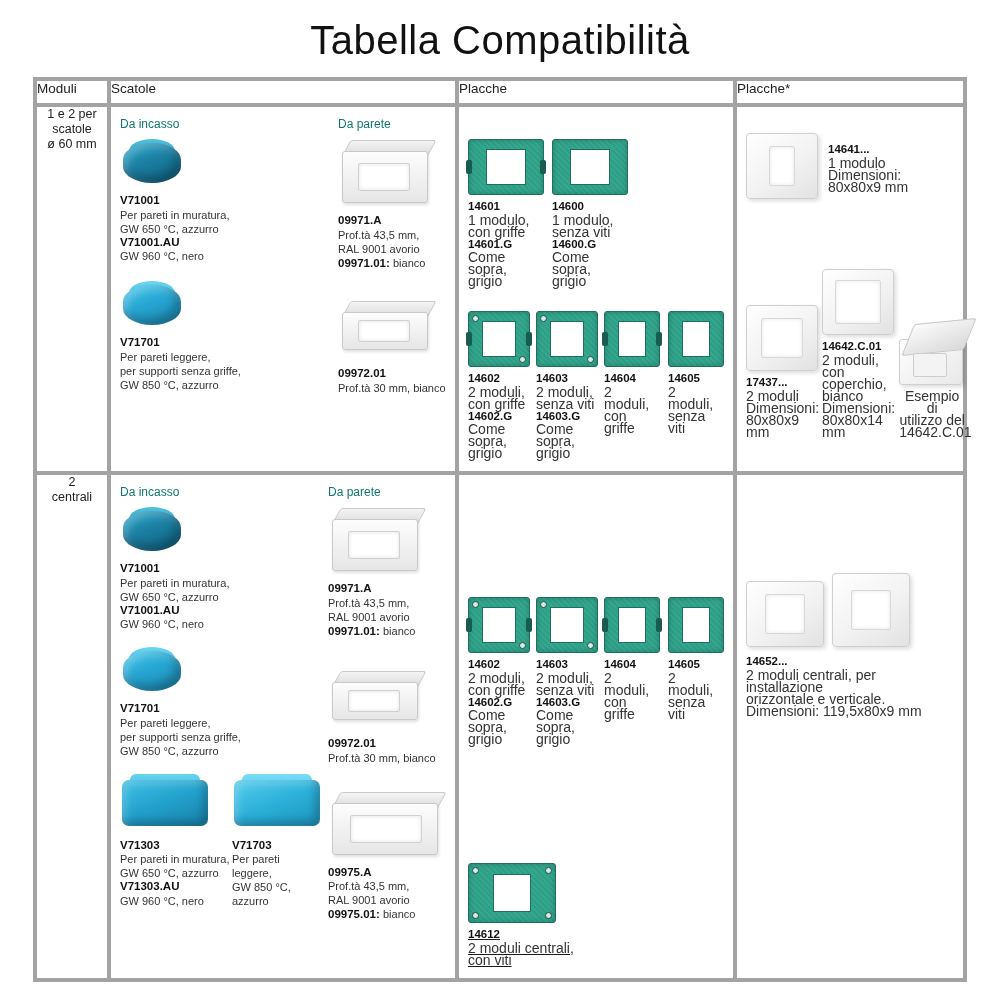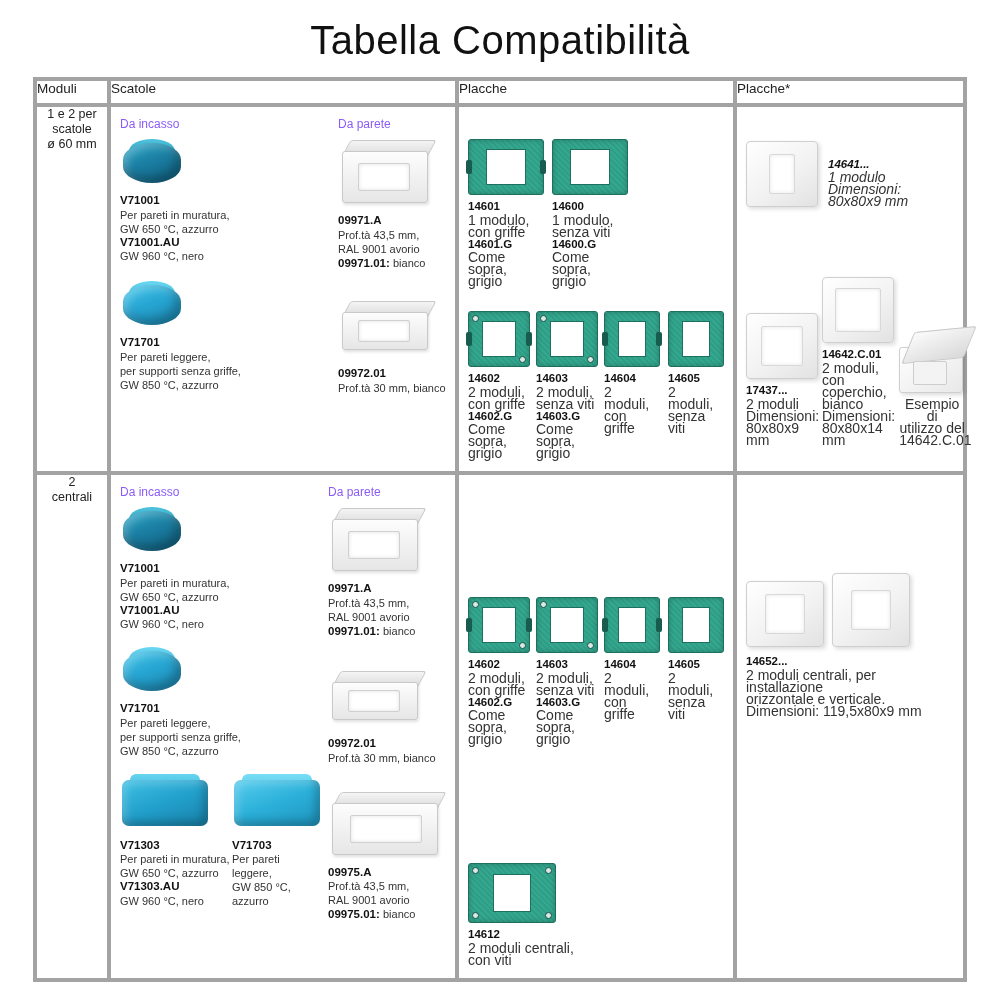--- a/index.html
+++ b/index.html
@@ -47,21 +47,21 @@
     text-align:center;
     font-size:12.5px;
     line-height:15px;
     vertical-align:middle;
     color:#222;
   }
   .cellpad{padding:10px 9px 12px 9px;}
 
   .sub-head{
     font-size:12px;
-    color:#8b5cf6;
+    color:#0f766e;
     margin-bottom:6px;
   }
 
   .flexrow{display:flex;}
   .grow{flex:1;}
 
   .code{font-size:11.5px;font-weight:bold;color:#111;line-height:13.5px;}
   .desc{font-size:11px;color:#333;line-height:14px;}
   .tinydesc{font-size:14px;color:#333;line-height:12px;}
 
@@ -379,21 +379,21 @@
               <div class="tinydesc" style="white-space:pre-line">2 moduli,
 senza viti</div>
             </div>
           </div>
         </div>
       </div>
     </td>
 
     <td>
       <div class="cellpad">
-        <div class="flexrow" style="align-items:flex-end;margin-top:24px;font-style:italic;">
+        <div class="flexrow" style="align-items:center;margin-top:16px;">
           <div style="margin-right:10px;">
             <div class="plate narrow">
                   <div class="inner"></div>
                 </div>
           </div>
           <div style="padding-top:4px;">
             <div class="code">14641...</div>
             <div class="tinydesc" style="white-space:pre-line">1 modulo
 Dimensioni:
 80x80x9 mm</div>
@@ -613,21 +613,21 @@
               <div class="win"></div>
             </div>
             <div class="cap">
               <div class="code">14605</div>
               <div class="tinydesc" style="white-space:pre-line">2 moduli,
 senza viti</div>
             </div>
           </div>
         </div>
 
-        <div style="margin-top:118px;">
+        <div style="margin-top:118px;text-decoration:underline;">
           <div class="sup sup-central">
             <div class="win"></div>
             <div class="screw tl"></div>
                 <div class="screw tr"></div>
             <div class="screw bl"></div>
                 <div class="screw br"></div>
           </div>
           <div class="cap">
             <div class="code">14612</div>
             <div class="tinydesc" style="white-space:pre-line">2 moduli centrali,

